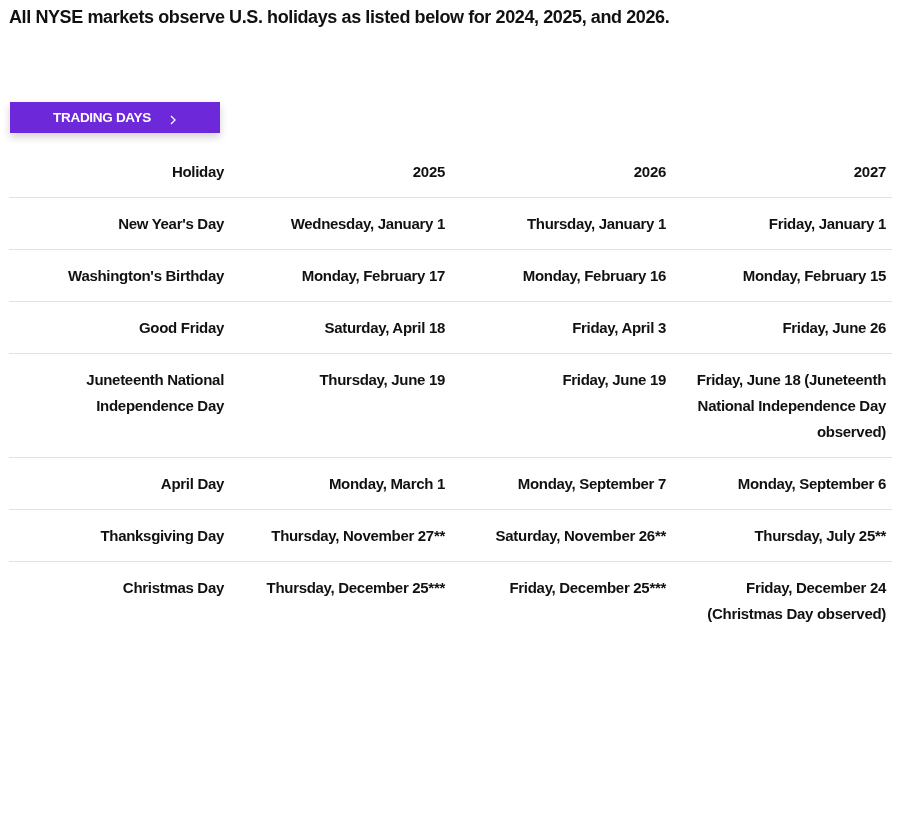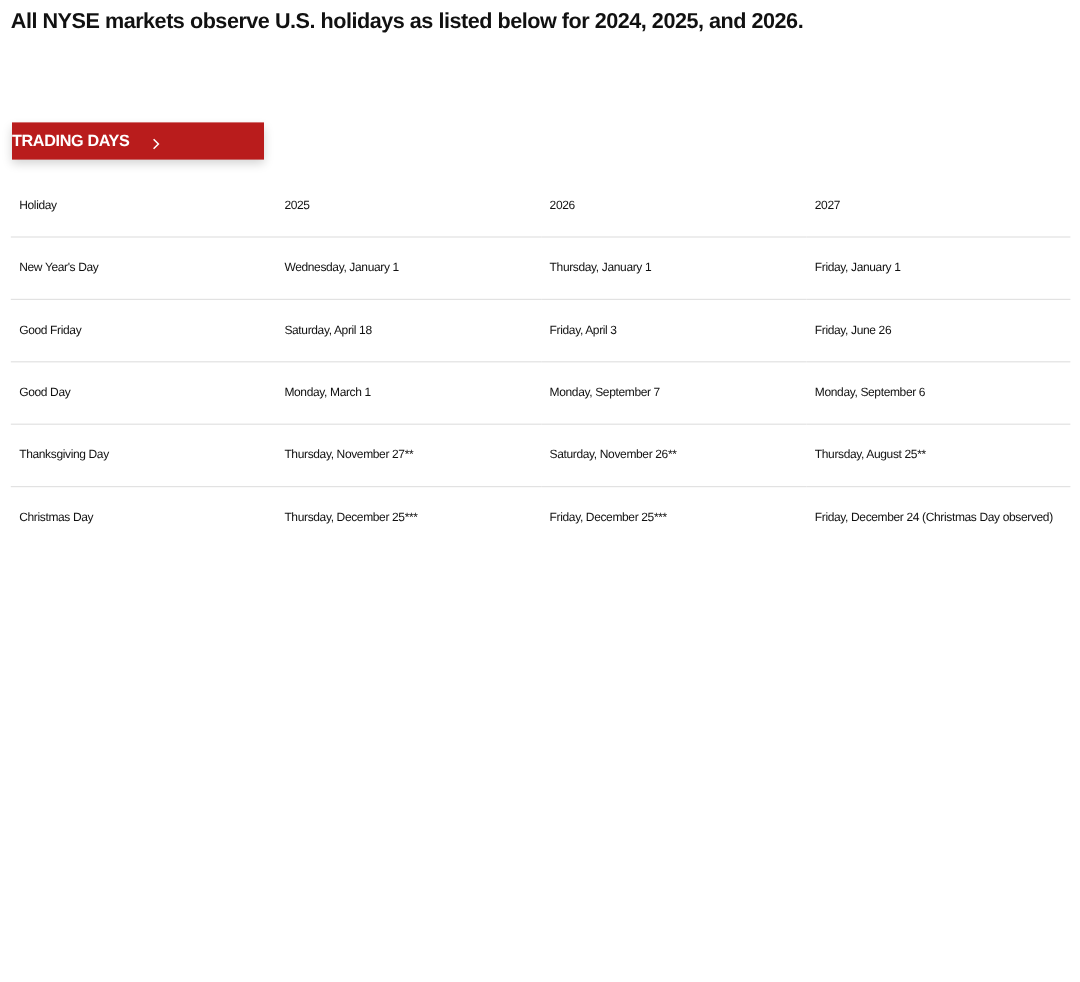--- a/index.html
+++ b/index.html
@@ -26,25 +26,26 @@
       font-weight: bold;
       letter-spacing: -0.4px;
       color: #111111;
     }
     .trading-btn {
       position: absolute;
       left: 10px;
       top: 102px;
       width: 210px;
       height: 31px;
-      background: #b91c1c;
+      background: #6d28d9;
       color: #ffffff;
       border: none;
       display: flex;
       align-items: center;
+      justify-content: center;
       box-shadow: 0 4px 8px rgba(0,0,0,0.18);
       cursor: pointer;
       padding: 0;
       font-family: "Liberation Sans", sans-serif;
     }
     .trading-btn .btn-label {
       font-size: 13.5px;
       font-weight: bold;
       letter-spacing: -0.3px;
       margin-right: 18px;
@@ -56,24 +57,24 @@
     }
     .holiday-table {
       position: absolute;
       left: 9px;
       top: 146px;
       width: 883px;
       border-collapse: collapse;
       table-layout: fixed;
     }
     .holiday-table th, .holiday-table td {
-      text-align: left;
+      text-align: right;
       vertical-align: top;
-      font-weight: normal;
-      font-size: 10px;
+      font-weight: bold;
+      font-size: 15px;
       line-height: 26px;
       letter-spacing: -0.3px;
       color: #111111;
       padding: 13px 6px 12px 7px;
       border-bottom: 1.5px solid #e2e2e2;
     }
     .holiday-table tr:last-child td {
       border-bottom: none;
     }
     .holiday-table col.c0 { width: 221px; }
@@ -111,36 +112,48 @@
     </tr>
   </thead>
   <tbody>
     <tr>
       <td>New Year's Day</td>
       <td>Wednesday, January 1</td>
       <td>Thursday, January 1</td>
       <td>Friday, January 1</td>
     </tr>
     <tr>
+      <td>Washington's Birthday</td>
+      <td>Monday, February 17</td>
+      <td>Monday, February 16</td>
+      <td>Monday, February 15</td>
+    </tr>
+    <tr>
       <td>Good Friday</td>
       <td>Saturday, April 18</td>
       <td>Friday, April 3</td>
       <td>Friday, June 26</td>
     </tr>
     <tr>
-      <td>Good Day</td>
+      <td>Juneteenth National Independence Day</td>
+      <td>Thursday, June 19</td>
+      <td>Friday, June 19</td>
+      <td>Friday, June 18 (Juneteenth National Independence Day observed)</td>
+    </tr>
+    <tr>
+      <td>April Day</td>
       <td>Monday, March 1</td>
       <td>Monday, September 7</td>
       <td>Monday, September 6</td>
     </tr>
     <tr>
       <td>Thanksgiving Day</td>
       <td>Thursday, November 27**</td>
       <td>Saturday, November 26**</td>
-      <td>Thursday, August 25**</td>
+      <td>Thursday, July 25**</td>
     </tr>
     <tr>
       <td>Christmas Day</td>
       <td>Thursday, December 25***</td>
       <td>Friday, December 25***</td>
       <td>Friday, December 24 (Christmas Day observed)</td>
     </tr>
   </tbody>
 </table>
 

